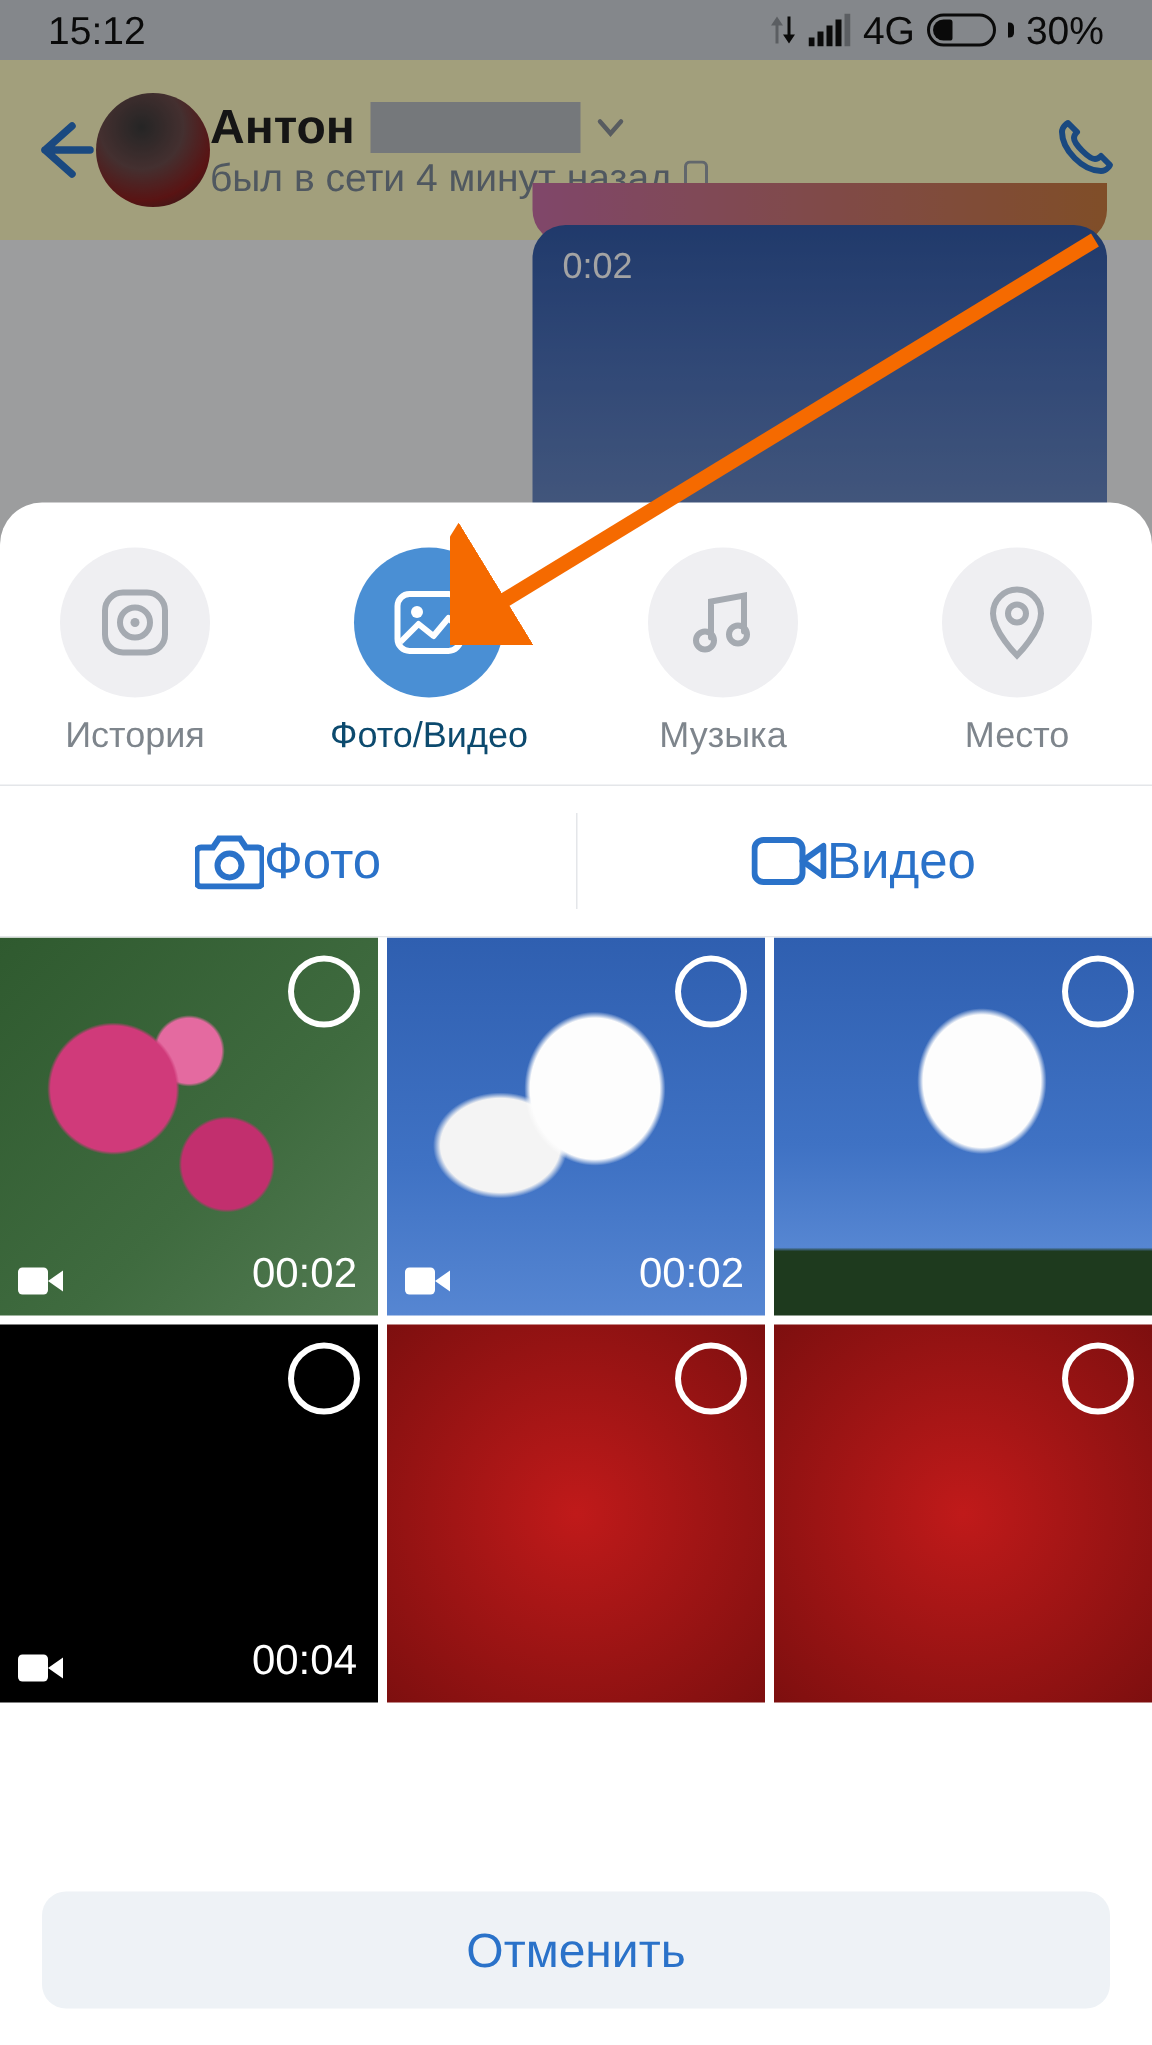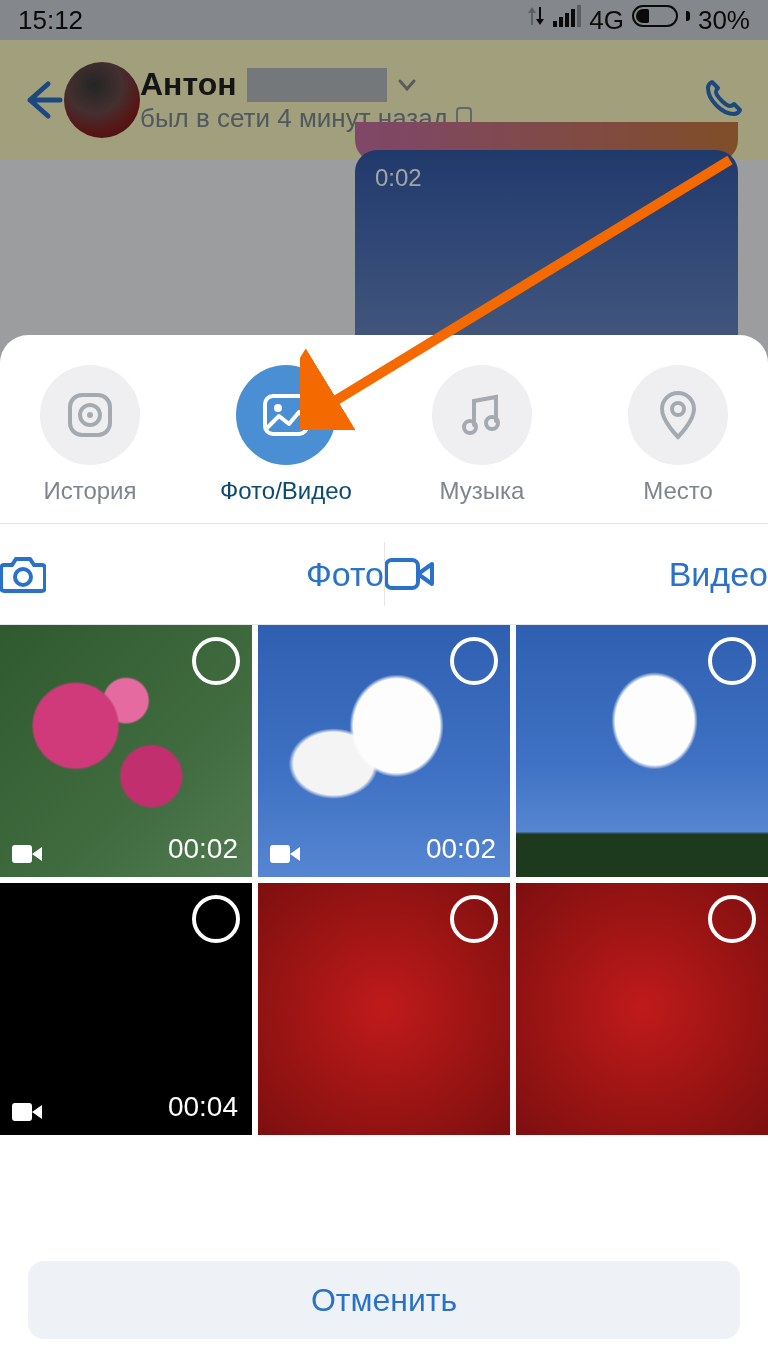--- a/index.html
+++ b/index.html
@@ -11,27 +11,27 @@
     position: relative;
     overflow: hidden;
   }
   
   .status-bar {
     height: 40px;
     background: #cfd4d9;
     display: flex;
     align-items: center;
     justify-content: space-between;
-    padding: 0 18px;
+    padding: 0 32px;
     font-size: 26px;
     color: #111;
     font-weight: 500;
   }
   .status-left { }
-  .status-right { display: flex; align-items: flex-start; gap: 8px; }
+  .status-right { display: flex; align-items: center; gap: 8px; }
   .status-right svg { display: block; }
   .battery-wrap { display: flex; align-items: center; gap: 6px; }
   .battery-body {
     width: 46px; height: 22px; border: 2px solid #111; border-radius: 12px;
     position: relative;
   }
   .battery-tip {
     width: 4px; height: 10px; background: #111; border-radius: 0 3px 3px 0;
     margin-left: 2px;
   }
@@ -121,21 +121,21 @@
   .attach-label.active { color: #0c4a6e; }
 
   .divider { height: 1px; background: #e4e6e9; }
 
   .subtab-row {
     display: flex;
     height: 100px;
   }
   .subtab {
     flex: 1;
-    display: flex; align-items: center; justify-content: space-between; 
+    display: flex; align-items: center; justify-content: center; 
     color: #2a72c9;
     font-size: 34px;
     position: relative;
   }
   .subtab + .subtab::before {
     content: ""; position: absolute; left: 0; top: 18px; bottom: 18px;
     width: 1px; background: #e4e6e9;
   }
 
   .gallery {

